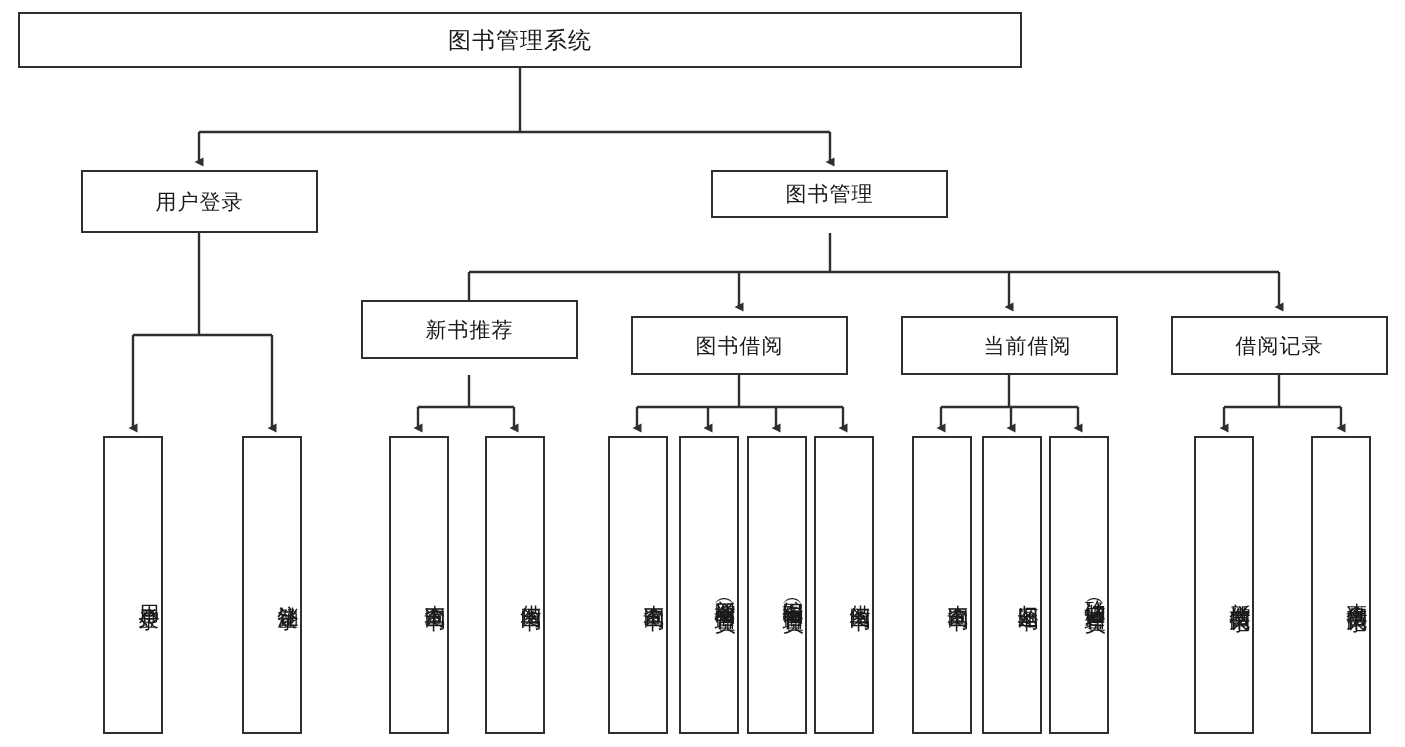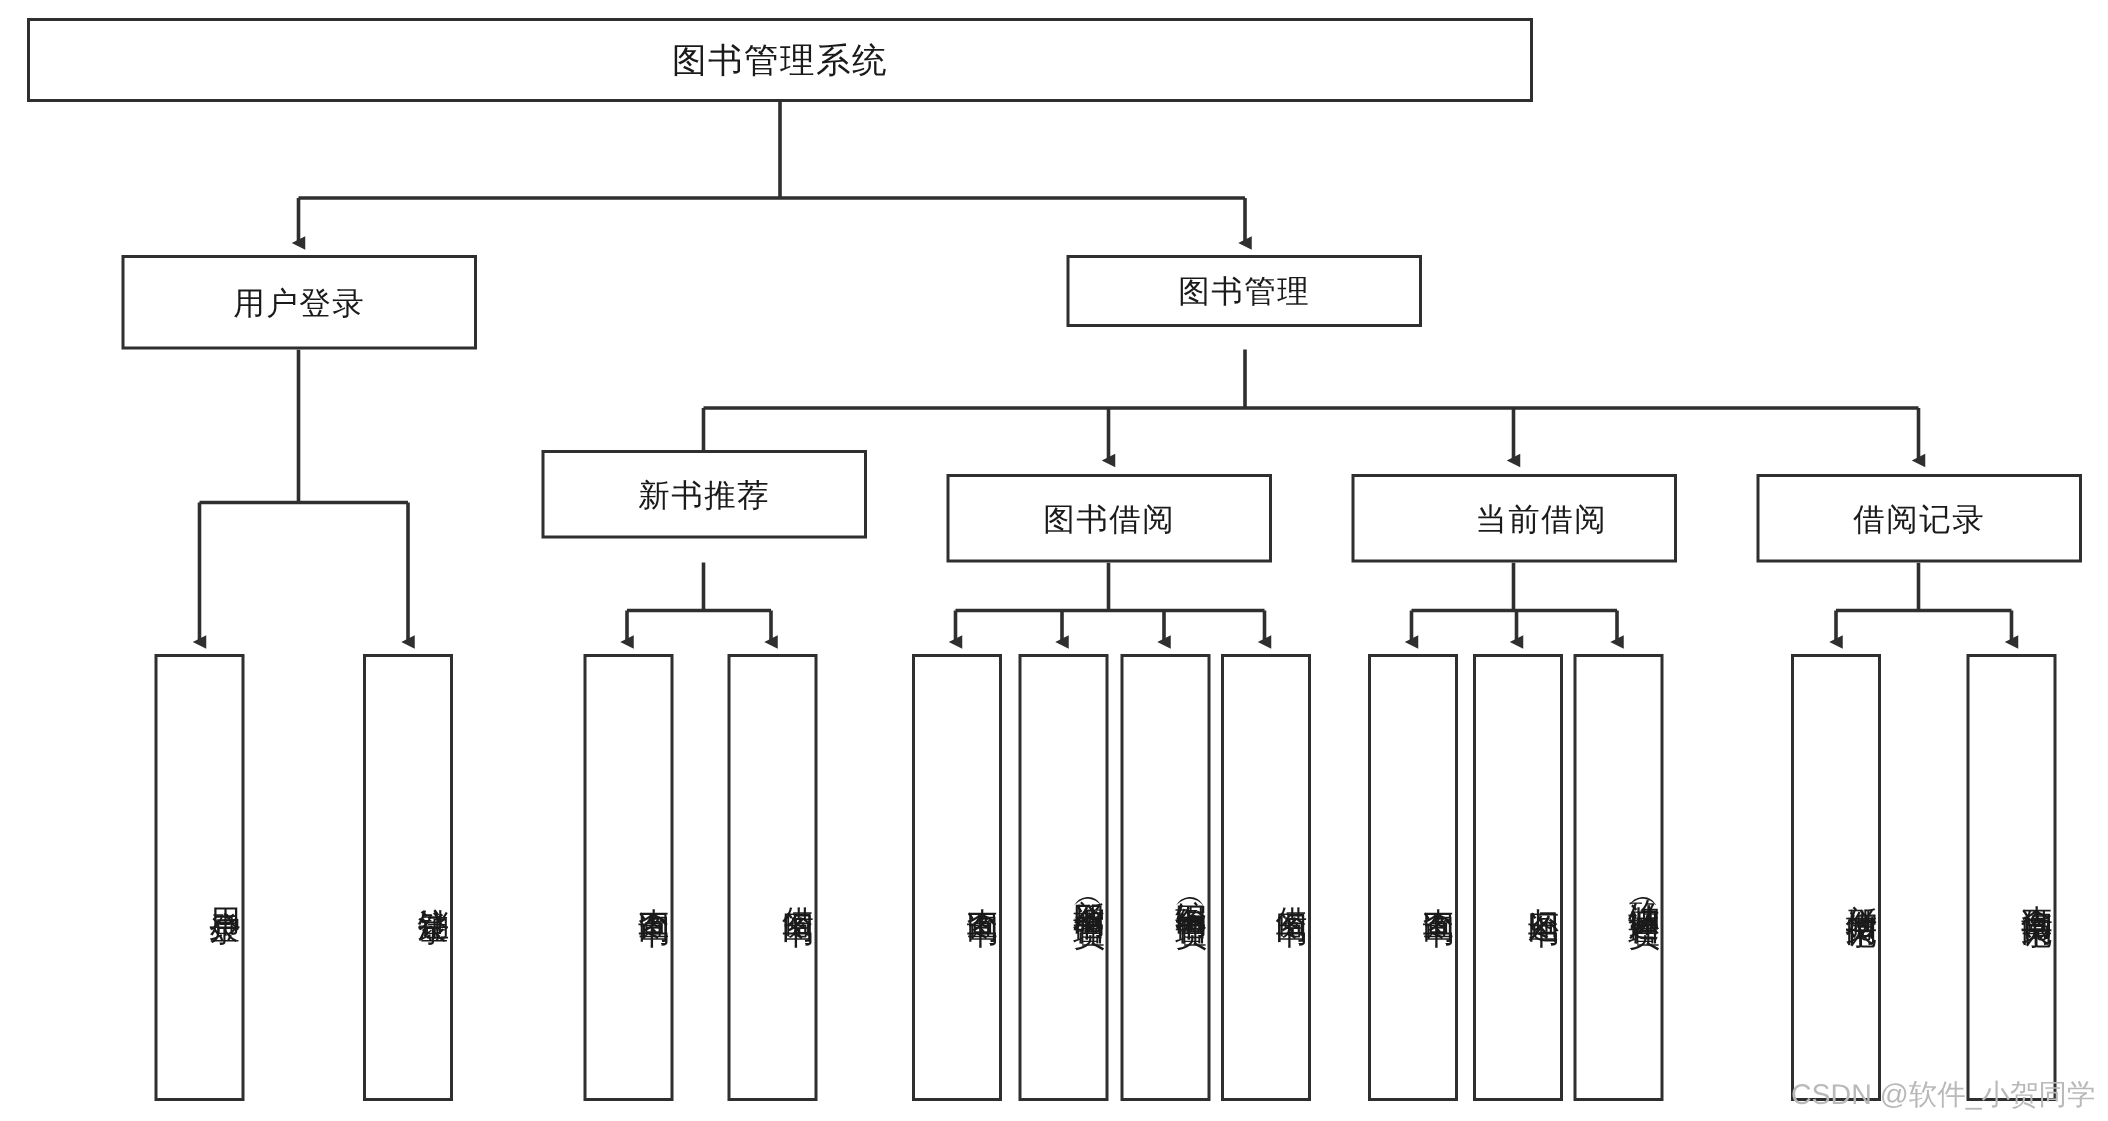--- a/index.html
+++ b/index.html
@@ -179,15 +179,14 @@
     <span class="lbl">确认归还（管理员）</span>
   </div>
 
   <div class="node vert" style="left:1194px; top:436px; width:60px; height:298px;">
     <span class="lbl">新增借阅记录</span>
   </div>
   <div class="node vert" style="left:1311px; top:436px; width:60px; height:298px;">
     <span class="lbl">查询借阅记录</span>
   </div>
 
-  <div class="watermark">CSDN @软件_小贺同学</div>
 
 </div>
 
 </body></html>

